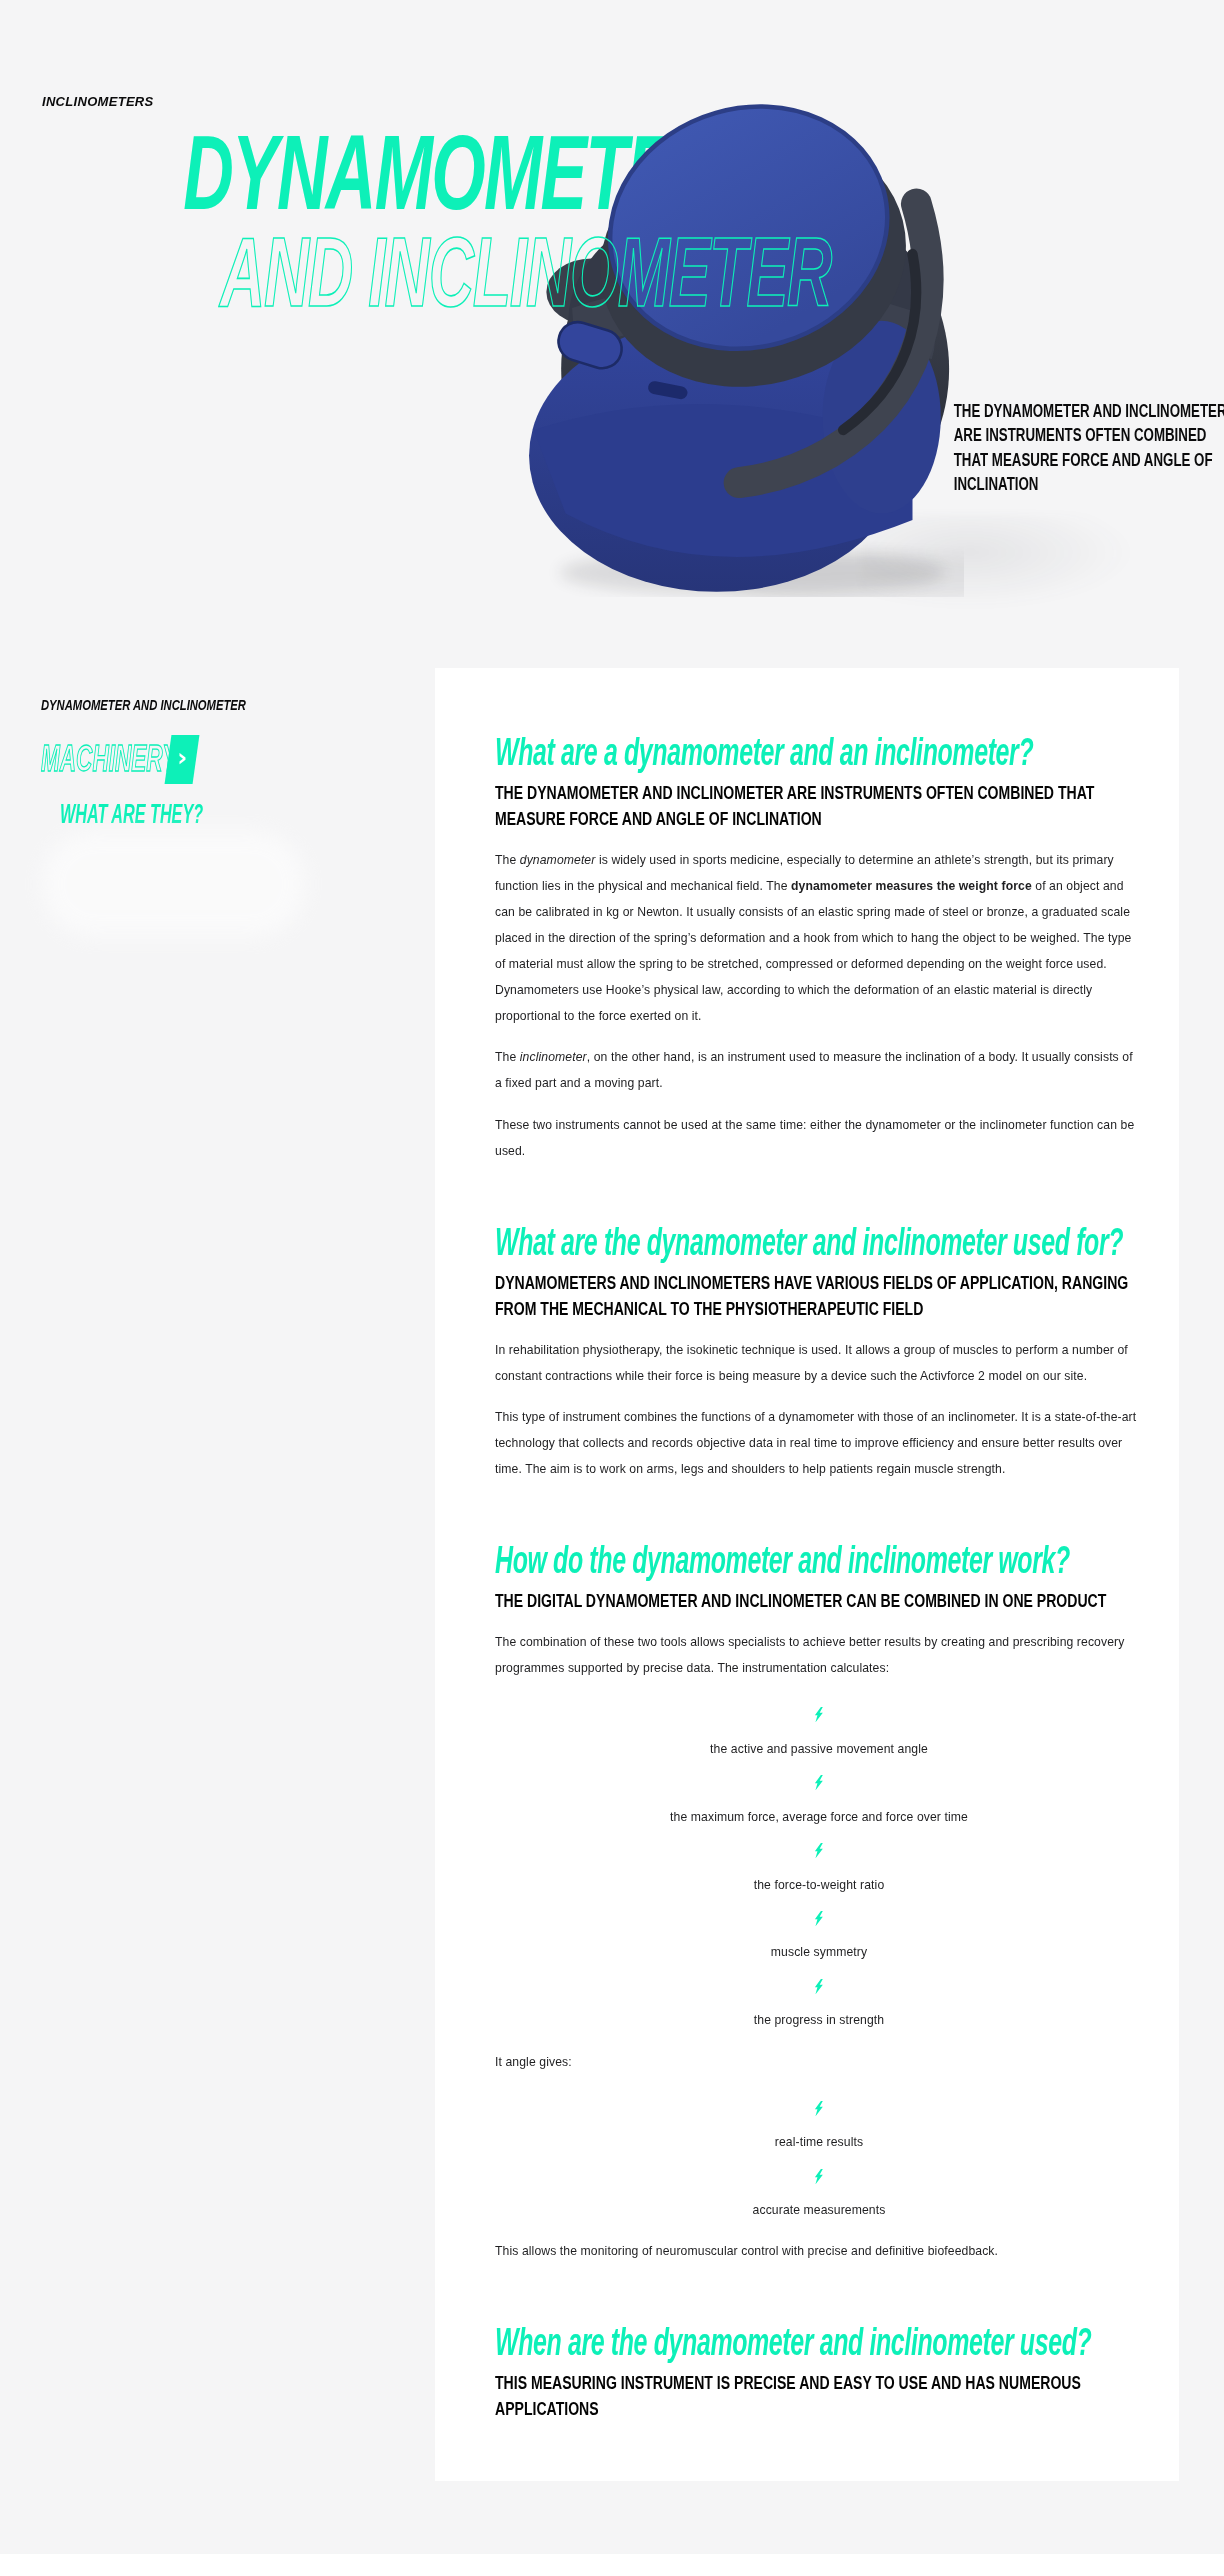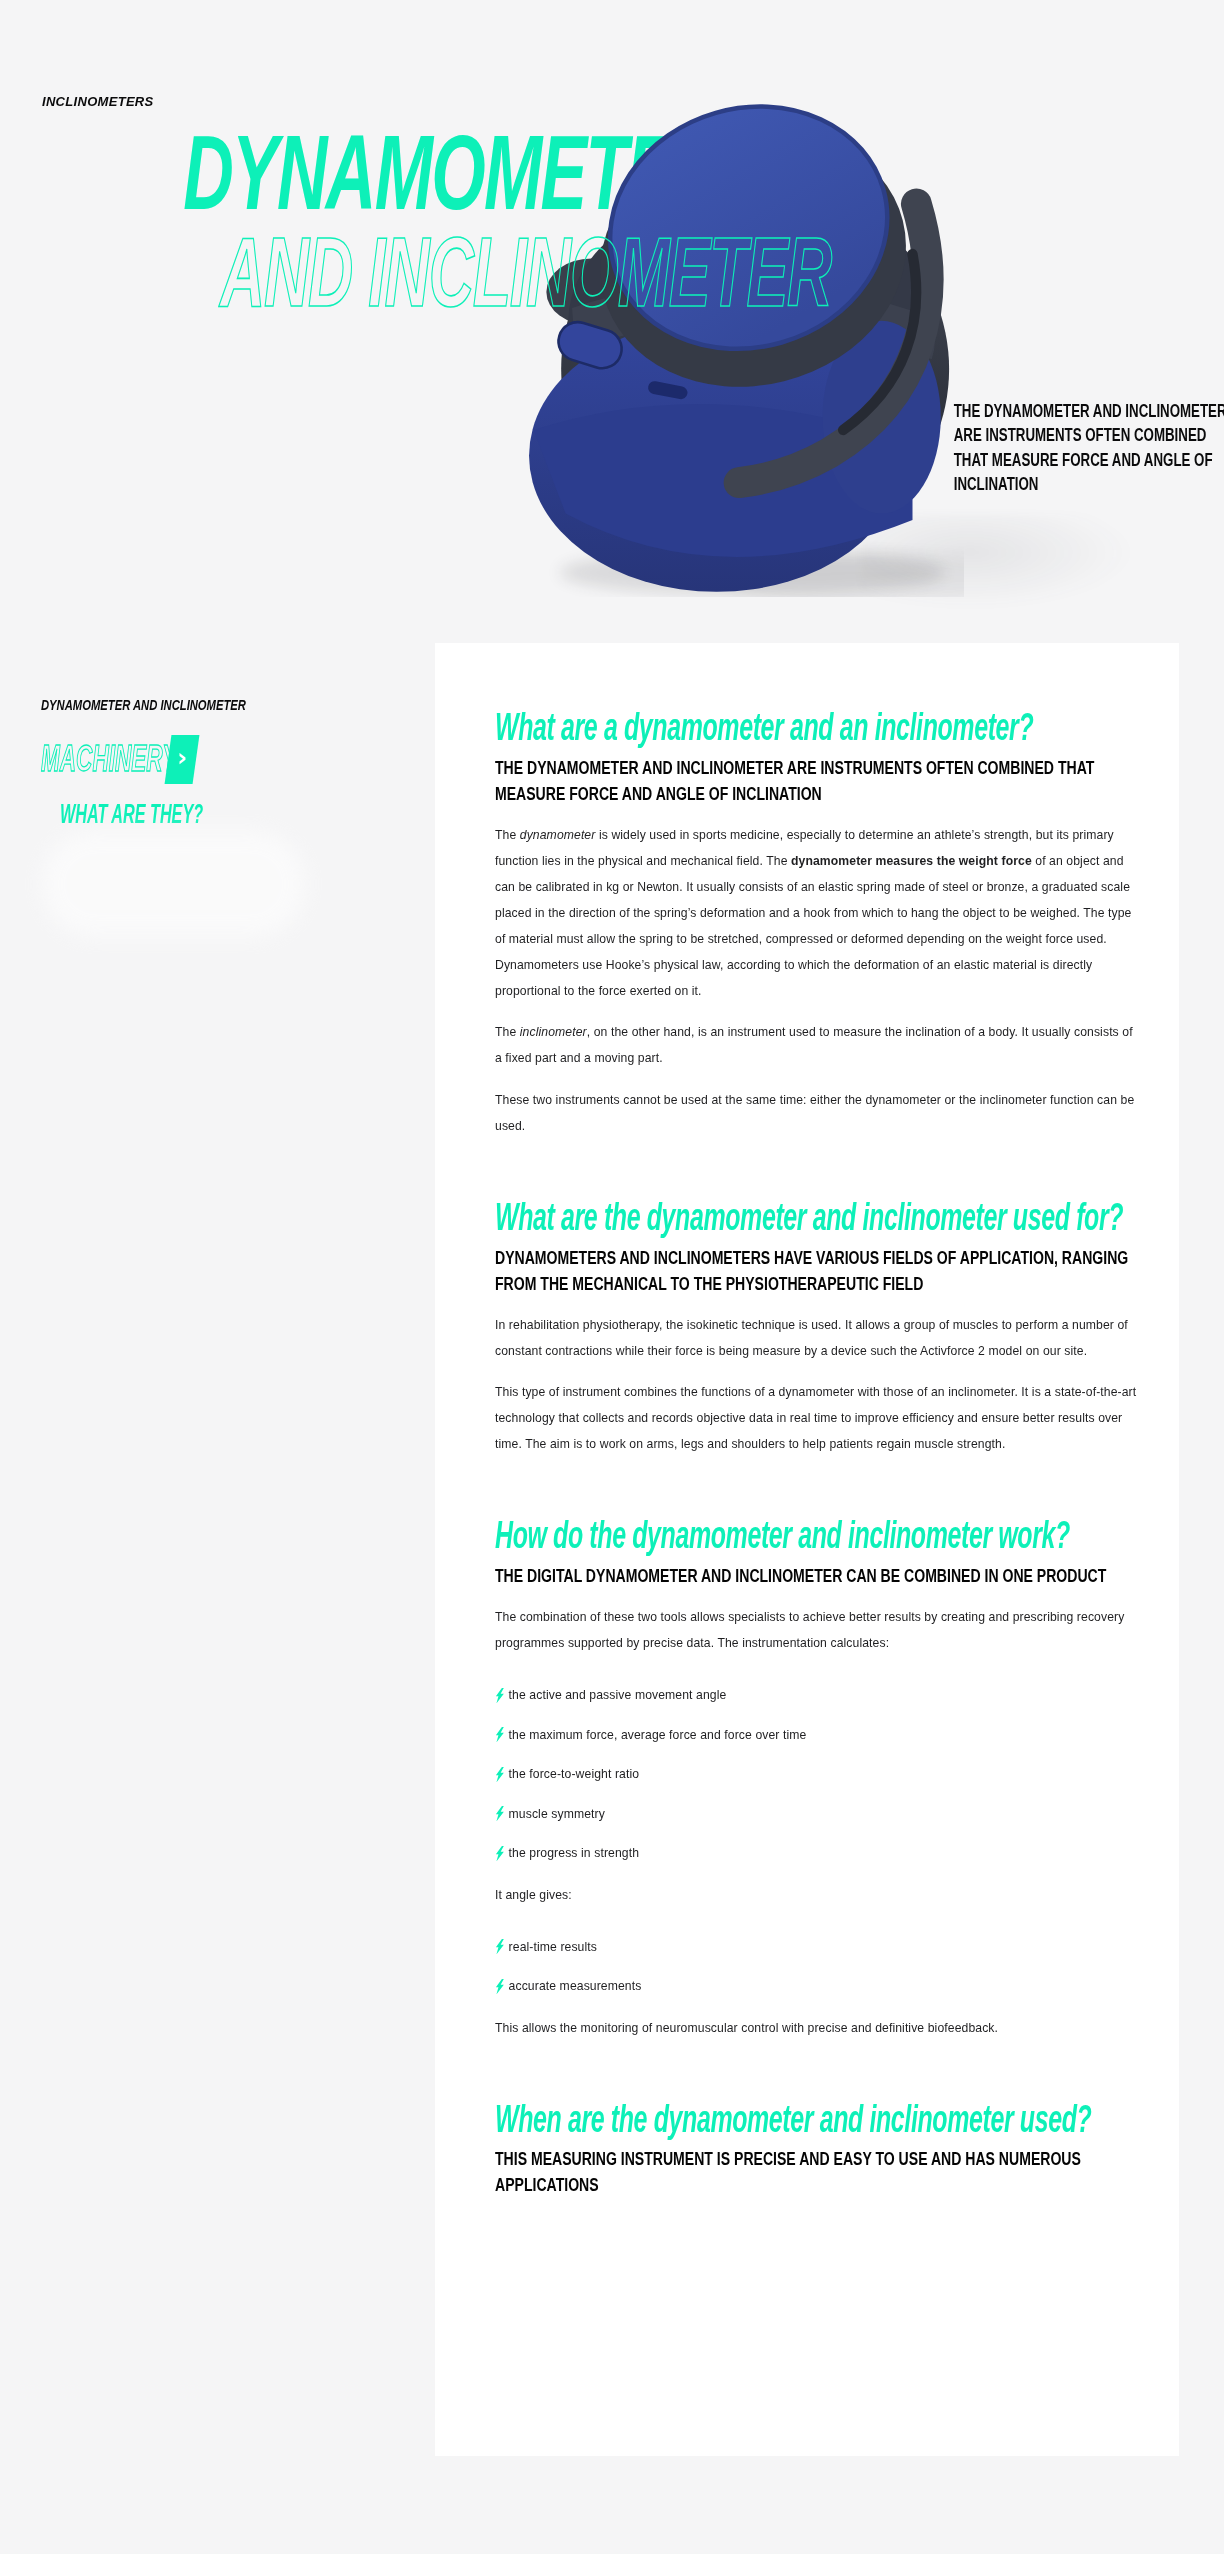--- a/index.html
+++ b/index.html
@@ -80,21 +80,21 @@
     color:var(--accent);white-space:nowrap;
     transform:scaleX(.60);transform-origin:0 0;
   }
   .side-ghost{
     position:absolute;left:42px;top:831px;width:263px;height:106px;
     background:#ffffff;opacity:.55;border-radius:51px;filter:blur(10.3px);
   }
 
   
   .panel{
-    position:absolute;left:435px;top:643px;width:744px;min-height:1813px;
+    position:absolute;left:435px;top:668px;width:744px;min-height:1813px;
     background:var(--panel-bg);overflow:hidden;
   }
   .content{padding:63px 36px 58px 60px;}
   h2.sec{
     width:1002px;transform:scaleX(.64);transform-origin:0 0;
     font:italic 800 39px/41px "Liberation Sans",sans-serif;
     letter-spacing:-0.6px;color:var(--accent);
   }
   .subhead{
     width:873px;transform:scaleX(.74);transform-origin:0 0;
@@ -105,24 +105,25 @@
   .content p{
     max-width:648px;
     font:400 12.2px/26px "Liberation Sans",sans-serif;
     letter-spacing:0.1px;color:var(--body-ink);
     margin-top:15.4px;
   }
   .sec-block{margin-top:57px;}
   .sec-block:first-child{margin-top:0;}
   ul.bolts{list-style:none;margin-top:26px;max-width:648px;}
   ul.bolts li{
-    display:flex;align-items:center;gap:4px;
+    display:flex;align-items:center;gap:13px;
     font:400 12.2px/26px "Liberation Sans",sans-serif;
     letter-spacing:0.1px;color:var(--body-ink);
     margin-bottom:13.5px;
+    flex-direction:column;
   }
   ul.bolts svg{flex:0 0 auto;transform:skewX(-6deg);}
 
   .bottom-strip{
     position:absolute;left:0;top:2554px;width:1224px;height:22.5px;
     background:#ffffff;
   }
 </style>
 </head>
 <body>

